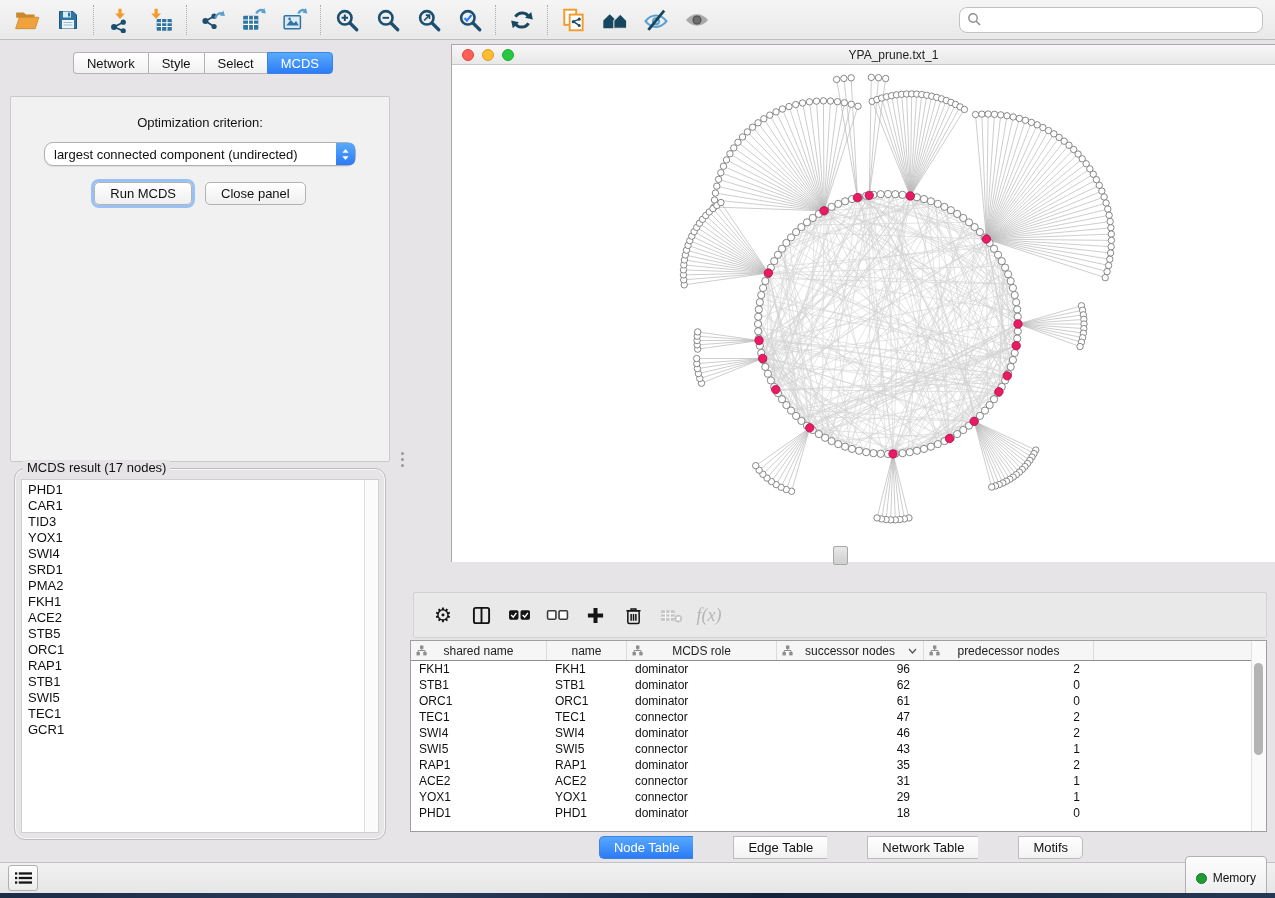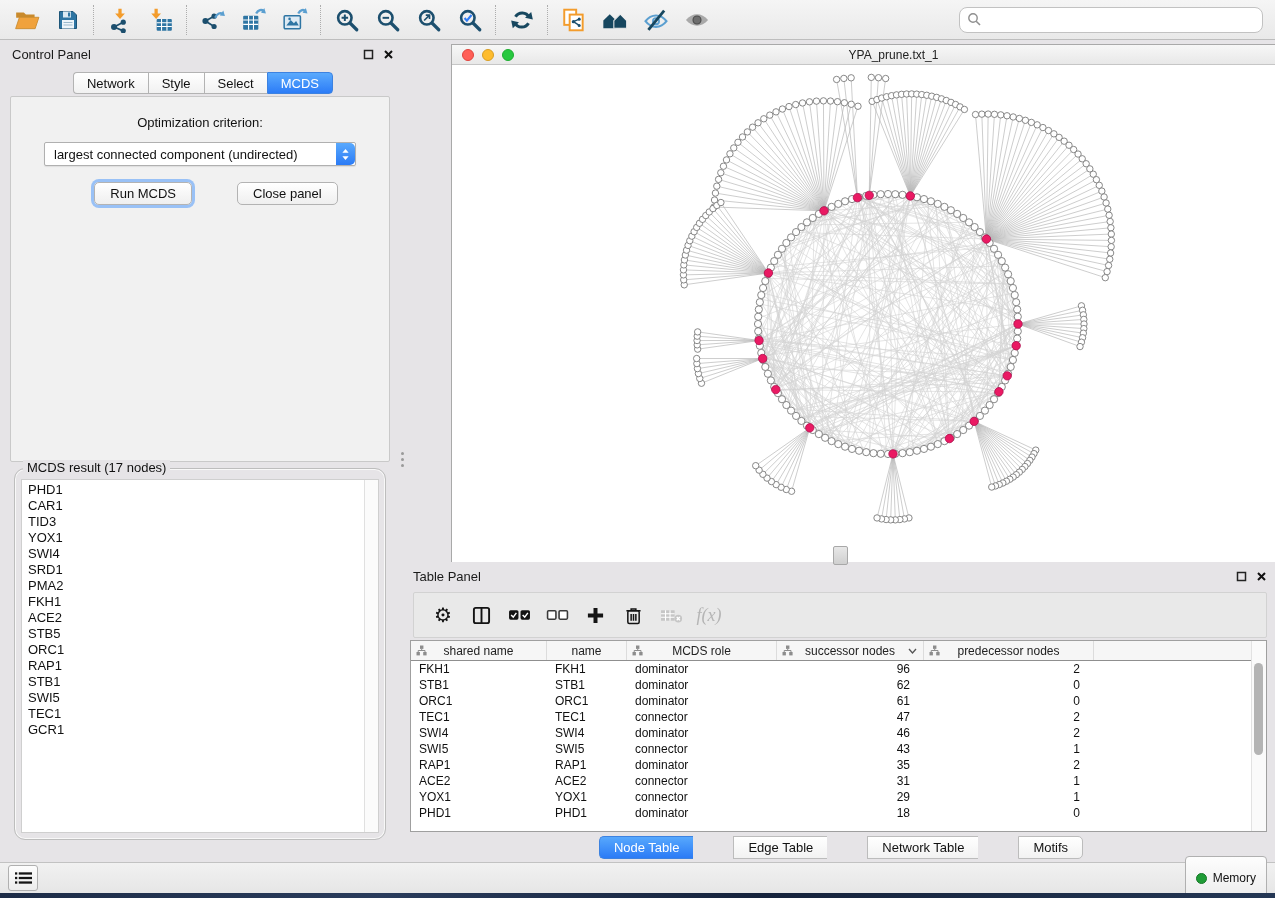--- a/index.html
+++ b/index.html
@@ -19,25 +19,25 @@
   .cp-header{display:flex;align-items:center;height:20px;padding:0 4px;}
   .cp-title{font-size:13px;color:#1a1a1a;}
   .panel-icons{margin-left:auto;display:flex;gap:9px;align-items:center;}
   .cp-tabs{display:flex;justify-content:center;margin-top:8px;height:22px;}
   .cp-tab{font-size:13px;color:#111;background:linear-gradient(#ffffff,#f1f1f1);border:1px solid #b3b3b3;border-right:none;padding:2px 13px;line-height:17px;cursor:default;}
   .cp-tab:first-child{border-radius:4px 0 0 4px;}
   .cp-tab:last-child{border-right:1px solid #b3b3b3;border-radius:0 4px 4px 0;}
   .cp-tab.active{background:linear-gradient(#5aaafd,#2c7cf7);color:#fff;border-color:#3d82e0;}
   .cp-body{position:absolute;left:2px;top:52px;width:378px;height:364px;background:#f1f1f1;border:1px solid #c9c9c9;border-radius:2px;}
   .opt-label{text-align:center;margin-top:18px;font-size:13px;color:#111;}
-  .select{margin:12px auto 0 auto;width:310px;height:22px;background:#fff;border:1px solid #b0b0b0;border-radius:2px;display:flex;align-items:center;box-shadow:0 1px 1px rgba(0,0,0,.08);}
+  .select{margin:12px auto 0 auto;width:310px;height:22px;background:#fff;border:1px solid #b0b0b0;border-radius:9px;display:flex;align-items:center;box-shadow:0 1px 1px rgba(0,0,0,.08);}
   .select-text{flex:1;font-size:13px;color:#111;padding-left:9px;white-space:nowrap;overflow:hidden;}
   .select-spin{width:19px;height:22px;background:linear-gradient(#59a9fd,#2b7bf6);border-radius:0 5px 5px 0;display:flex;align-items:center;justify-content:center;}
   .btn-row{display:flex;justify-content:center;gap:13px;margin-top:16px;}
-  .btn{font-size:13px;color:#111;background:linear-gradient(#ffffff,#efefef);border:1px solid #b3b3b3;border-radius:5px;padding:3px 15px;cursor:default;margin-left:32px;}
+  .btn{font-size:13px;color:#111;background:linear-gradient(#ffffff,#efefef);border:1px solid #b3b3b3;border-radius:5px;padding:3px 15px;cursor:default;}
   .btn.focused{box-shadow:0 0 0 3px rgba(106,167,249,.65);}
   .groupbox{position:absolute;left:6px;top:424px;width:370px;height:370px;border:1px solid #bdbdbd;border-radius:11px;box-shadow:inset 0 0 0 1px #f8f8f8;}
   .legend{position:absolute;top:-9px;left:8px;background:#e6e4e7;padding:0 4px;font-size:13px;color:#111;}
   .mcds-list{position:absolute;left:6px;top:10px;right:6px;bottom:6px;background:#fff;border:1px solid #cfcfcf;overflow:hidden;display:flex;}
   .mcds-items{flex:1;padding:2px 0 0 6px;}
   .mcds-item{font-size:13px;line-height:16px;color:#111;}
   .mcds-scroll{width:13px;border-left:1px solid #e0e0e0;background:#fbfbfb;}
 
   
   .v-split-handle{position:absolute;left:399px;top:444px;width:6px;height:30px;display:flex;flex-direction:column;align-items:center;justify-content:center;gap:3px;}
@@ -226,31 +226,20 @@
     <div class="search-wrap">
       <svg class="search-ico" width="14" height="14" viewBox="0 0 14 14">
           <circle cx="6" cy="6" r="4.2" fill="none" stroke="#8f8f8f" stroke-width="1.4"></circle>
           <path d="M9.2 9.2 L13 13" stroke="#8f8f8f" stroke-width="1.6"></path>
         </svg>
       <input class="search-input" type="text" placeholder="" style="">
     </div>
   </div>
 
   <div class="cp">
-    <div class="cp-header">
-      <span class="cp-title">Control Panel</span>
-      <span class="panel-icons">
-        <svg width="11" height="11" viewBox="0 0 11 11">
-            <rect x="1.5" y="1.5" width="8" height="8" fill="none" stroke="#222" stroke-width="1.5"></rect>
-          </svg>
-        <svg width="11" height="11" viewBox="0 0 11 11">
-            <path d="M2 2 L9 9 M9 2 L2 9" stroke="#111" stroke-width="2"></path>
-          </svg>
-      </span>
-    </div>
     <div class="cp-tabs" id="cp-tabs">
         <div class="cp-tab">Network</div>
         <div class="cp-tab">Style</div>
         <div class="cp-tab">Select</div>
         <div class="cp-tab active">MCDS</div>
       </div>
     <div class="cp-body">
       <div class="opt-label">Optimization criterion:</div>
       <div class="select">
         <span class="select-text">largest connected component (undirected)</span>
@@ -1128,31 +1117,20 @@
             <circle cx="307.05372246329614" cy="275.5183991181756" r="4.2"></circle>
             <circle cx="316.4232053481741" cy="207.99617484153703" r="4.2"></circle>
           </g>
         </svg>
     </div>
   </div>
 
   <div class="h-split-handle"></div>
 
   <div class="tp">
-    <div class="tp-header">
-      <span class="tp-title">Table Panel</span>
-      <span class="panel-icons">
-        <svg width="11" height="11" viewBox="0 0 11 11">
-            <rect x="1.5" y="1.5" width="8" height="8" fill="none" stroke="#222" stroke-width="1.5"></rect>
-          </svg>
-        <svg width="11" height="11" viewBox="0 0 11 11">
-            <path d="M2 2 L9 9 M9 2 L2 9" stroke="#111" stroke-width="2"></path>
-          </svg>
-      </span>
-    </div>
     <div class="tp-toolbar">
       <div class="tpt-btn">
           <span class="gear-glyph">⚙</span>
         </div>
       <div class="tpt-btn">
         <svg width="19" height="19" viewBox="0 0 20 20">
             <rect x="2" y="2" width="16" height="16" rx="2" fill="none" stroke="#141414" stroke-width="2"></rect>
             <line x1="10" y1="2" x2="10" y2="18" stroke="#141414" stroke-width="2"></line>
           </svg>
       </div>

